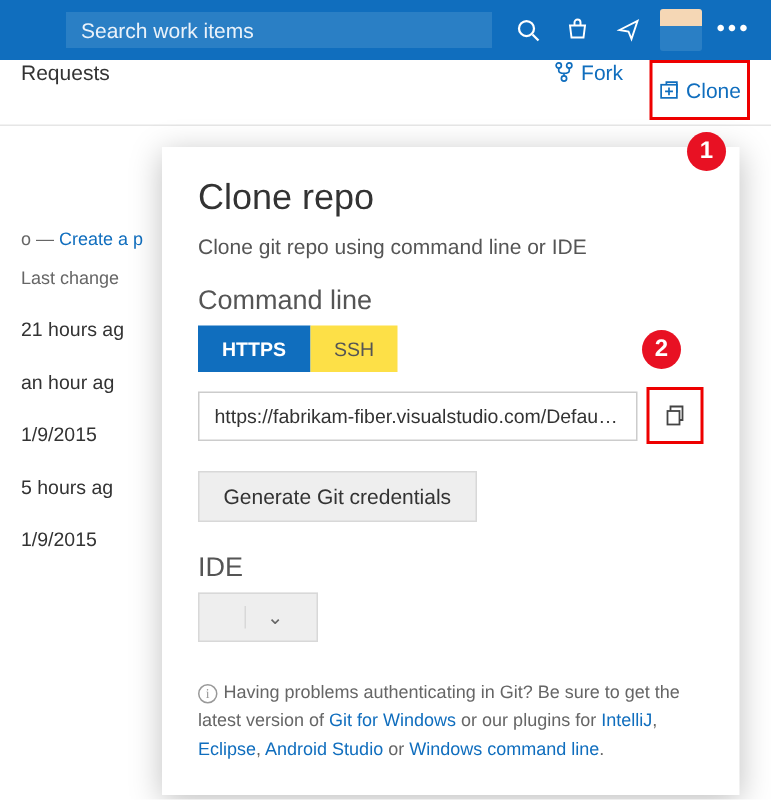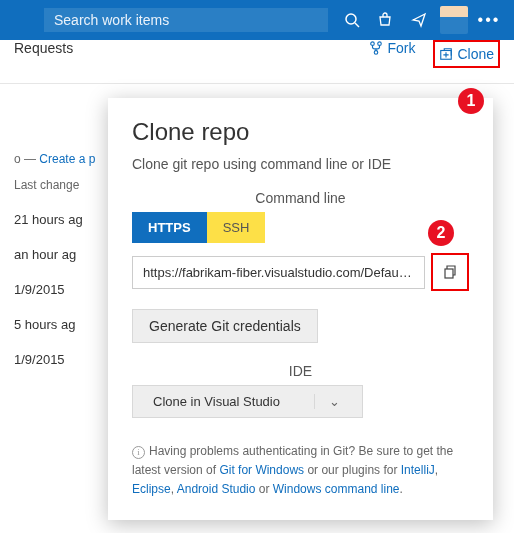--- a/index.html
+++ b/index.html
@@ -10,36 +10,36 @@
 .search-wrap input { background: transparent; border: none; color: #fff; font-size: 14px; outline: none; flex: 1; }
 .search-wrap input::placeholder { color: #eaf2fa; }
 .search-icon { color: #fff; width: 32px; text-align: center; font-size: 16px; }
 .top-icon { color: #fff; width: 34px; text-align: center; font-size: 16px; cursor: pointer; }
 .avatar { width: 28px; height: 28px; background: linear-gradient(#f5d7b5 0 40%, #2a7fc5 40% 100%); border-radius: 2px; margin: 0 4px; }
 
 .subbar { height: 44px; border-bottom: 1px solid #e6e6e6; display: flex; align-items: flex-start; padding: 0 14px; }
 .subbar .title { flex: 1; color: #333; font-size: 14px; }
 .subbar .link { color: #106ebe; font-size: 14px; margin-left: 18px; display: flex; align-items: center; gap: 4px; cursor: pointer; }
 
-.clone-box { border: 2px solid #e00; padding: 0 4px; display: flex; align-items: center; gap: 4px; height: 28px; position: relative; }
+.clone-box { border: 2px solid #e00; padding: 0 4px; display: flex; align-items: center; gap: 4px; height: 40px; position: relative; }
 
 .callout { position: absolute; right: 6px; background: #e81123; color: #fff; width: 26px; height: 26px; border-radius: 50%; display: flex; align-items: center; justify-content: center; font-size: 16px; font-weight: 600; z-index: 20; }
 .callout.c1 { top: 88px; right: 30px; }
 .callout.c2 { top: 220px; right: 60px; }
 
 .content { padding: 8px 14px; font-size: 14px; color: #333; }
 .crumb { font-size: 12px; color: #666; margin: 60px 0 12px; }
 .crumb a { color: #106ebe; text-decoration: none; }
 .colhead { font-size: 12px; color: #666; margin-bottom: 10px; }
 .row { padding: 10px 0; font-size: 13px; color: #333; }
 
 .popover { position: absolute; top: 98px; left: 108px; right: 21px; background: #fff; box-shadow: 0 4px 20px rgba(0,0,0,0.25); padding: 20px 24px; z-index: 10; }
 .popover h2 { font-size: 24px; font-weight: 400; color: #333; margin-bottom: 10px; }
 .popover .sub { color: #555; font-size: 14px; margin-bottom: 18px; }
-.popover .label { color: #555; font-size: 14px; margin-bottom: 6px; text-align: center; }
+.popover .label { color: #555; font-size: 18px; margin-bottom: 6px; }
 .tabs { display: flex; }
 .tab { padding: 8px 16px; font-size: 13px; cursor: pointer; background: #fde047; color: #555; }
 .tab.active { background: #106ebe; color: #fff; font-weight: bold; }
 .urlrow { display: flex; align-items: center; gap: 6px; margin: 10px 0 18px; }
 .urlbox { flex: 1; border: 1px solid #ccc; padding: 8px 10px; font-size: 13px; color: #333; white-space: nowrap; overflow: hidden; text-overflow: ellipsis; }
 .copy-wrap { border: 2px solid #e00; padding: 4px; display: flex; align-items: center; justify-content: center; }
 .copybtn { width: 26px; height: 26px; display: flex; align-items: center; justify-content: center; cursor: pointer; color: #444; }
 .genbtn { background: #eee; border: 1px solid #d8d8d8; padding: 8px 16px; font-size: 14px; color: #333; cursor: pointer; margin-bottom: 20px; display: inline-block; }
 .idewrap { display: flex; margin-bottom: 24px; }
 .idebtn { background: #eee; border: 1px solid #d8d8d8; padding: 8px 20px; font-size: 13px; color: #333; cursor: pointer; display: flex; gap: 24px; align-items: center; }
@@ -129,20 +129,19 @@
             <rect x="3" y="5" width="8" height="9" fill="none" stroke="#444" stroke-width="1.2"></rect>
             <path d="M5 5 L5 2 L13 2 L13 11 L11 11" fill="none" stroke="#444" stroke-width="1.2"></path>
           </svg>
       </div>
     </div>
   </div>
   <div class="genbtn">Generate Git credentials</div>
   <div class="label">IDE</div>
   <div class="idewrap">
     <div class="idebtn">
-      <span>Clone in Visual Studio</span>
       <span class="chev">⌄</span>
     </div>
   </div>
   <div class="help">
     <span class="info-icon">i</span><span>Having problems authenticating in Git? Be sure to get the latest version of </span><a href="#">Git for Windows</a><span> or our plugins for </span><a href="#">IntelliJ</a>, <a href="#">Eclipse</a>, <a href="#">Android Studio</a><span> or </span><a href="#">Windows command line</a><span>.</span>
   </div>
 </div>
 
 </body></html>

